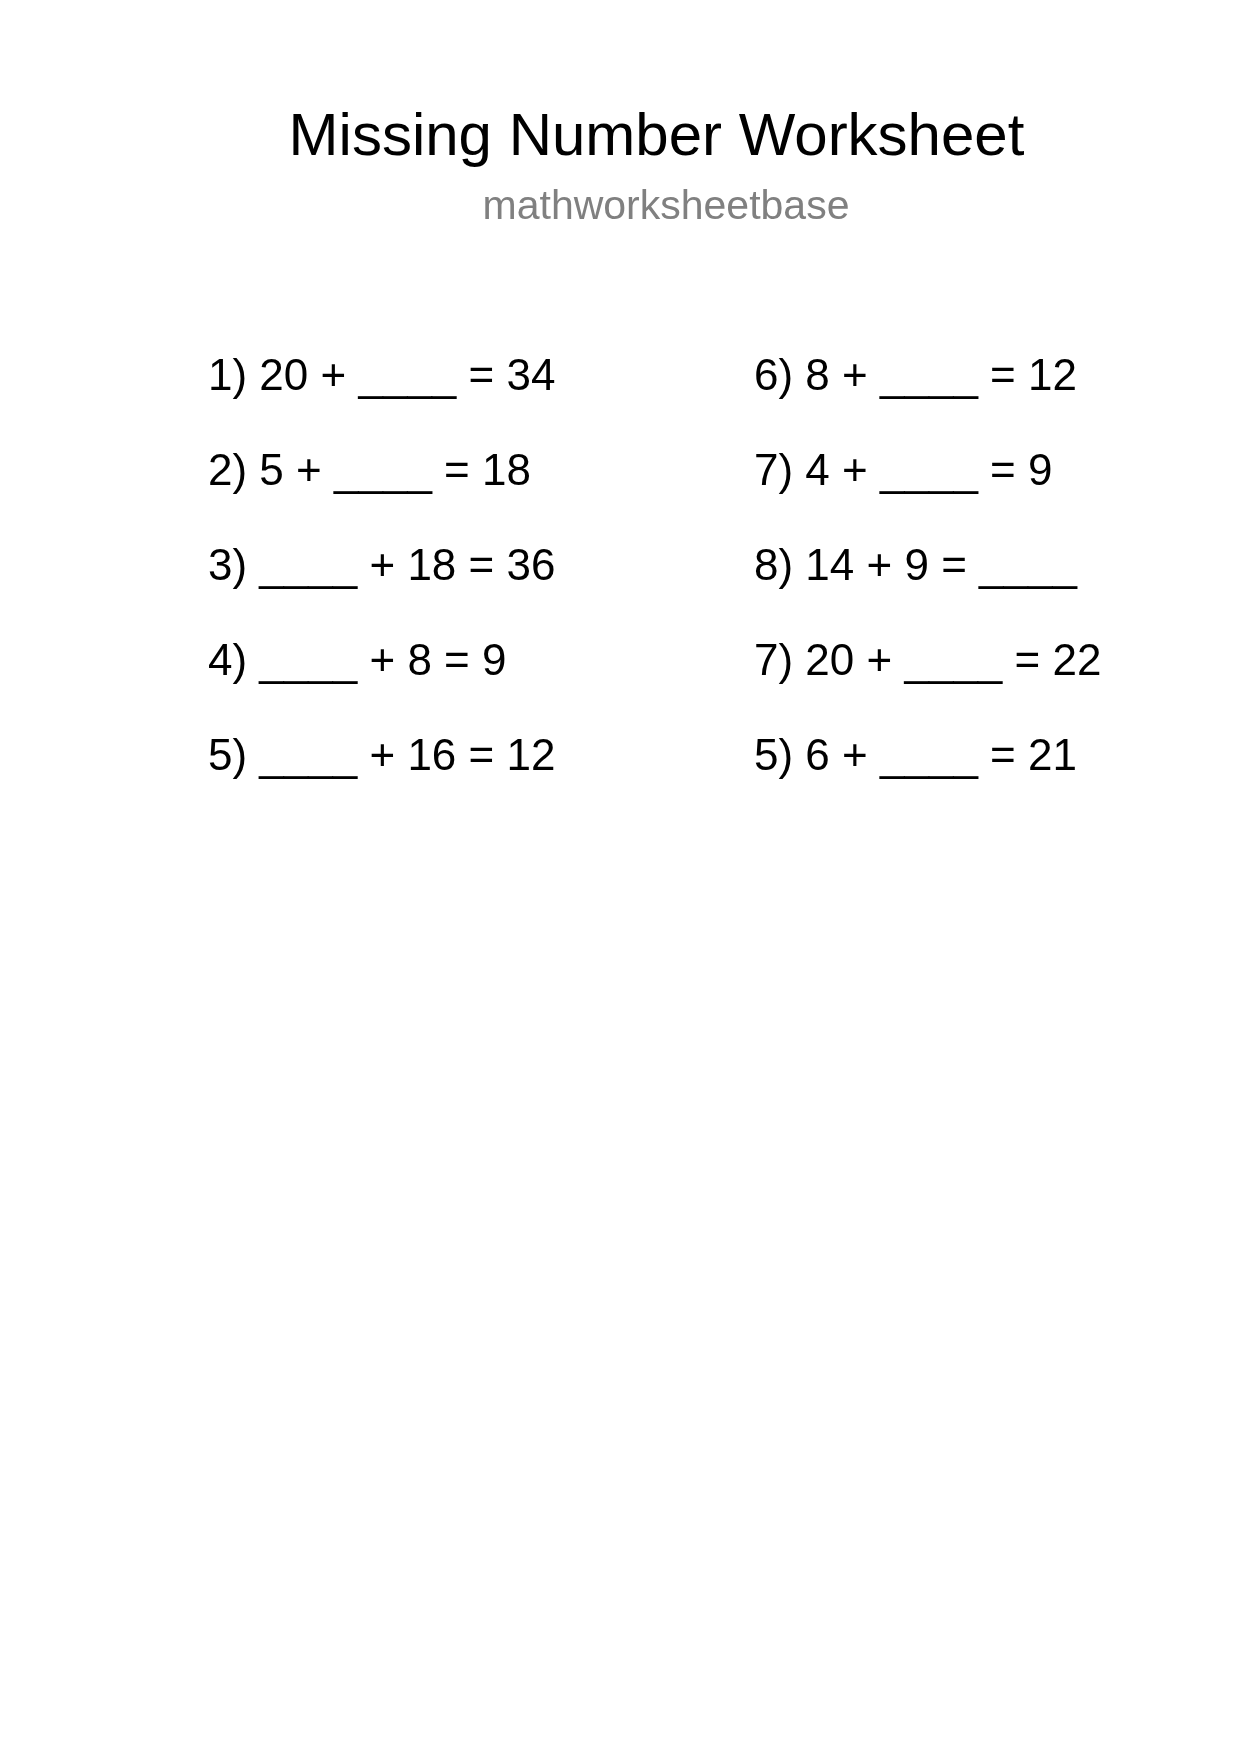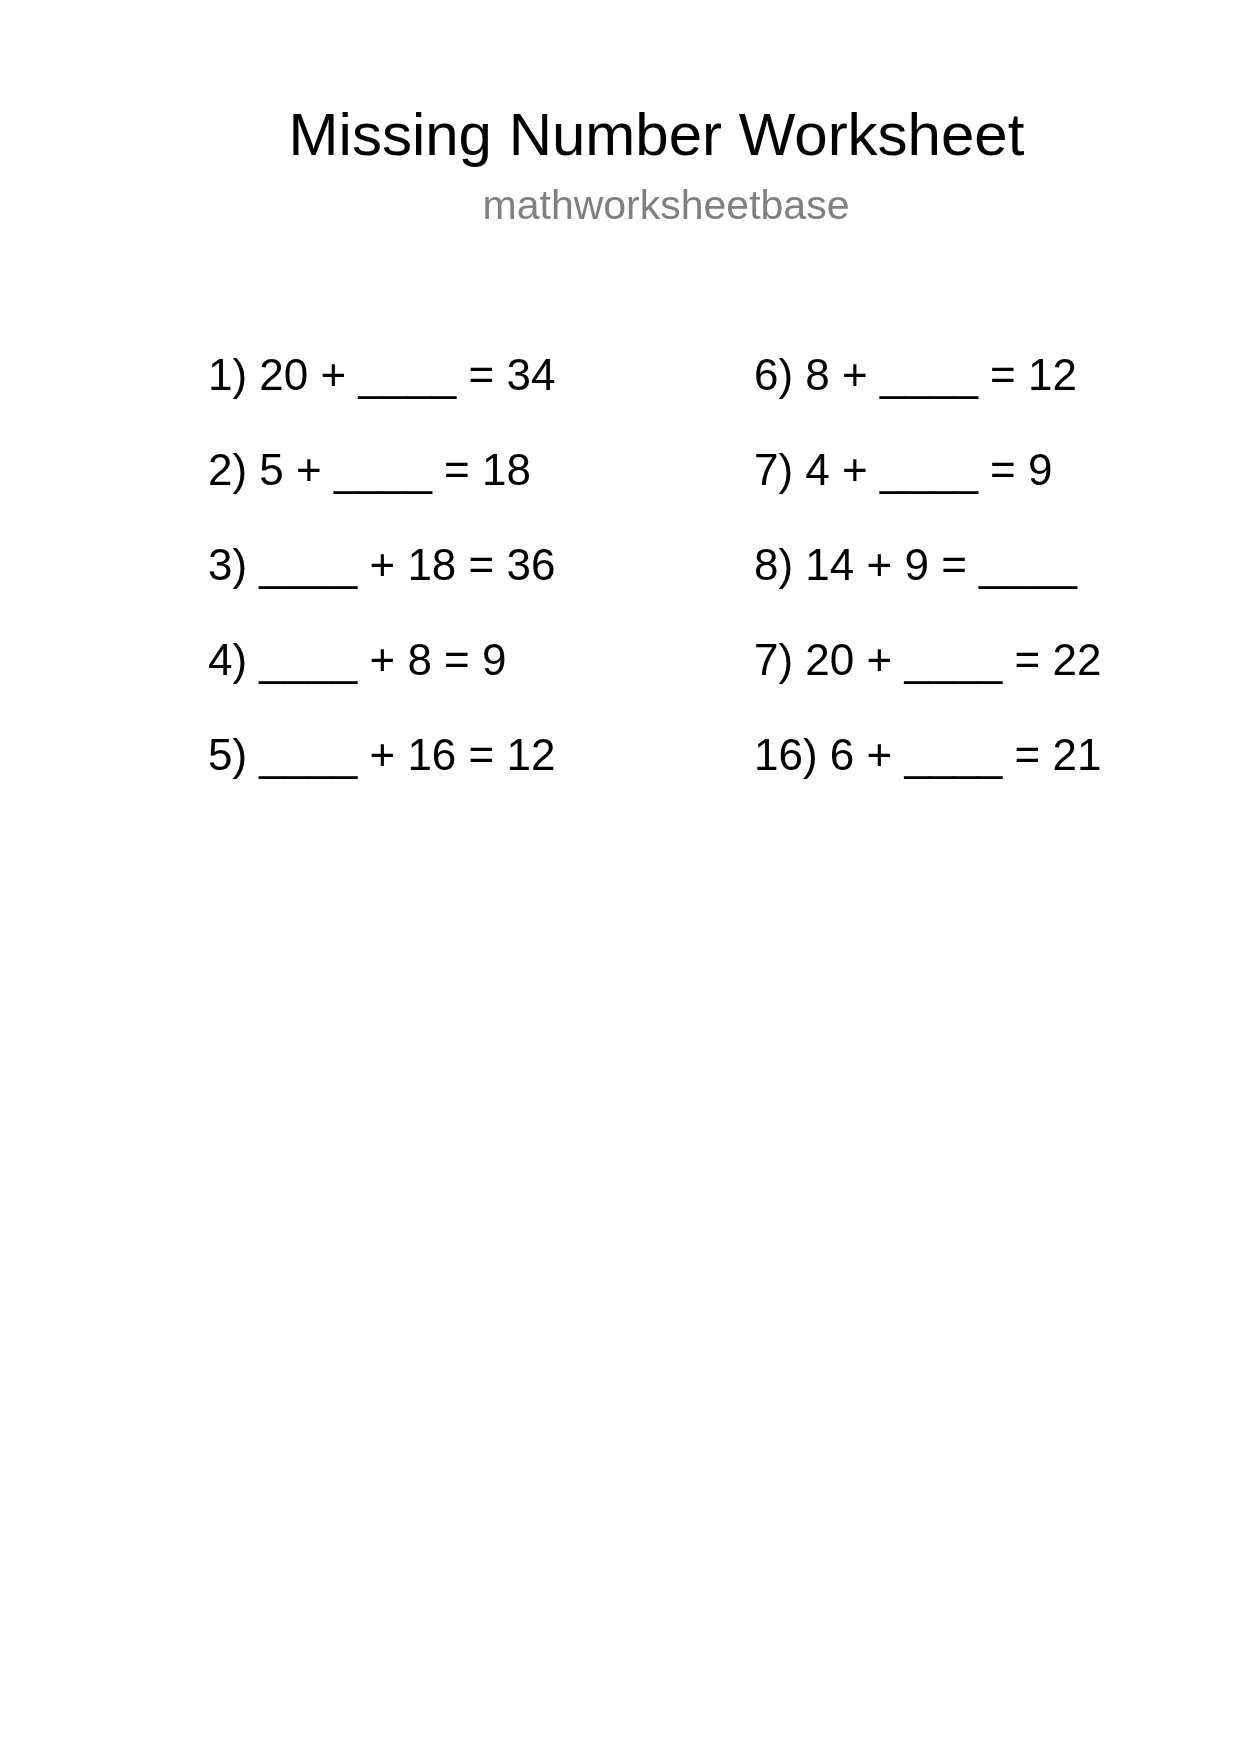--- a/index.html
+++ b/index.html
@@ -58,15 +58,15 @@
     <div class="problem col-left" style="top:540px">3) ____ + 18 = 36</div>
     <div class="problem col-left" style="top:635px">4) ____ + 8 = 9</div>
     <div class="problem col-left" style="top:730px">5) ____ + 16 = 12</div>
   </div>
 
   <div>
     <div class="problem col-right" style="top:350px">6) 8 + ____ = 12</div>
     <div class="problem col-right" style="top:445px">7) 4 + ____ = 9</div>
     <div class="problem col-right" style="top:540px">8) 14 + 9 = ____</div>
     <div class="problem col-right" style="top:635px">7) 20 + ____ = 22</div>
-    <div class="problem col-right" style="top:730px">16) 6 + ____ = 21</div>
+    <div class="problem col-right" style="top:730px">5) 6 + ____ = 21</div>
   </div>
 </div>
 
 </body></html>

